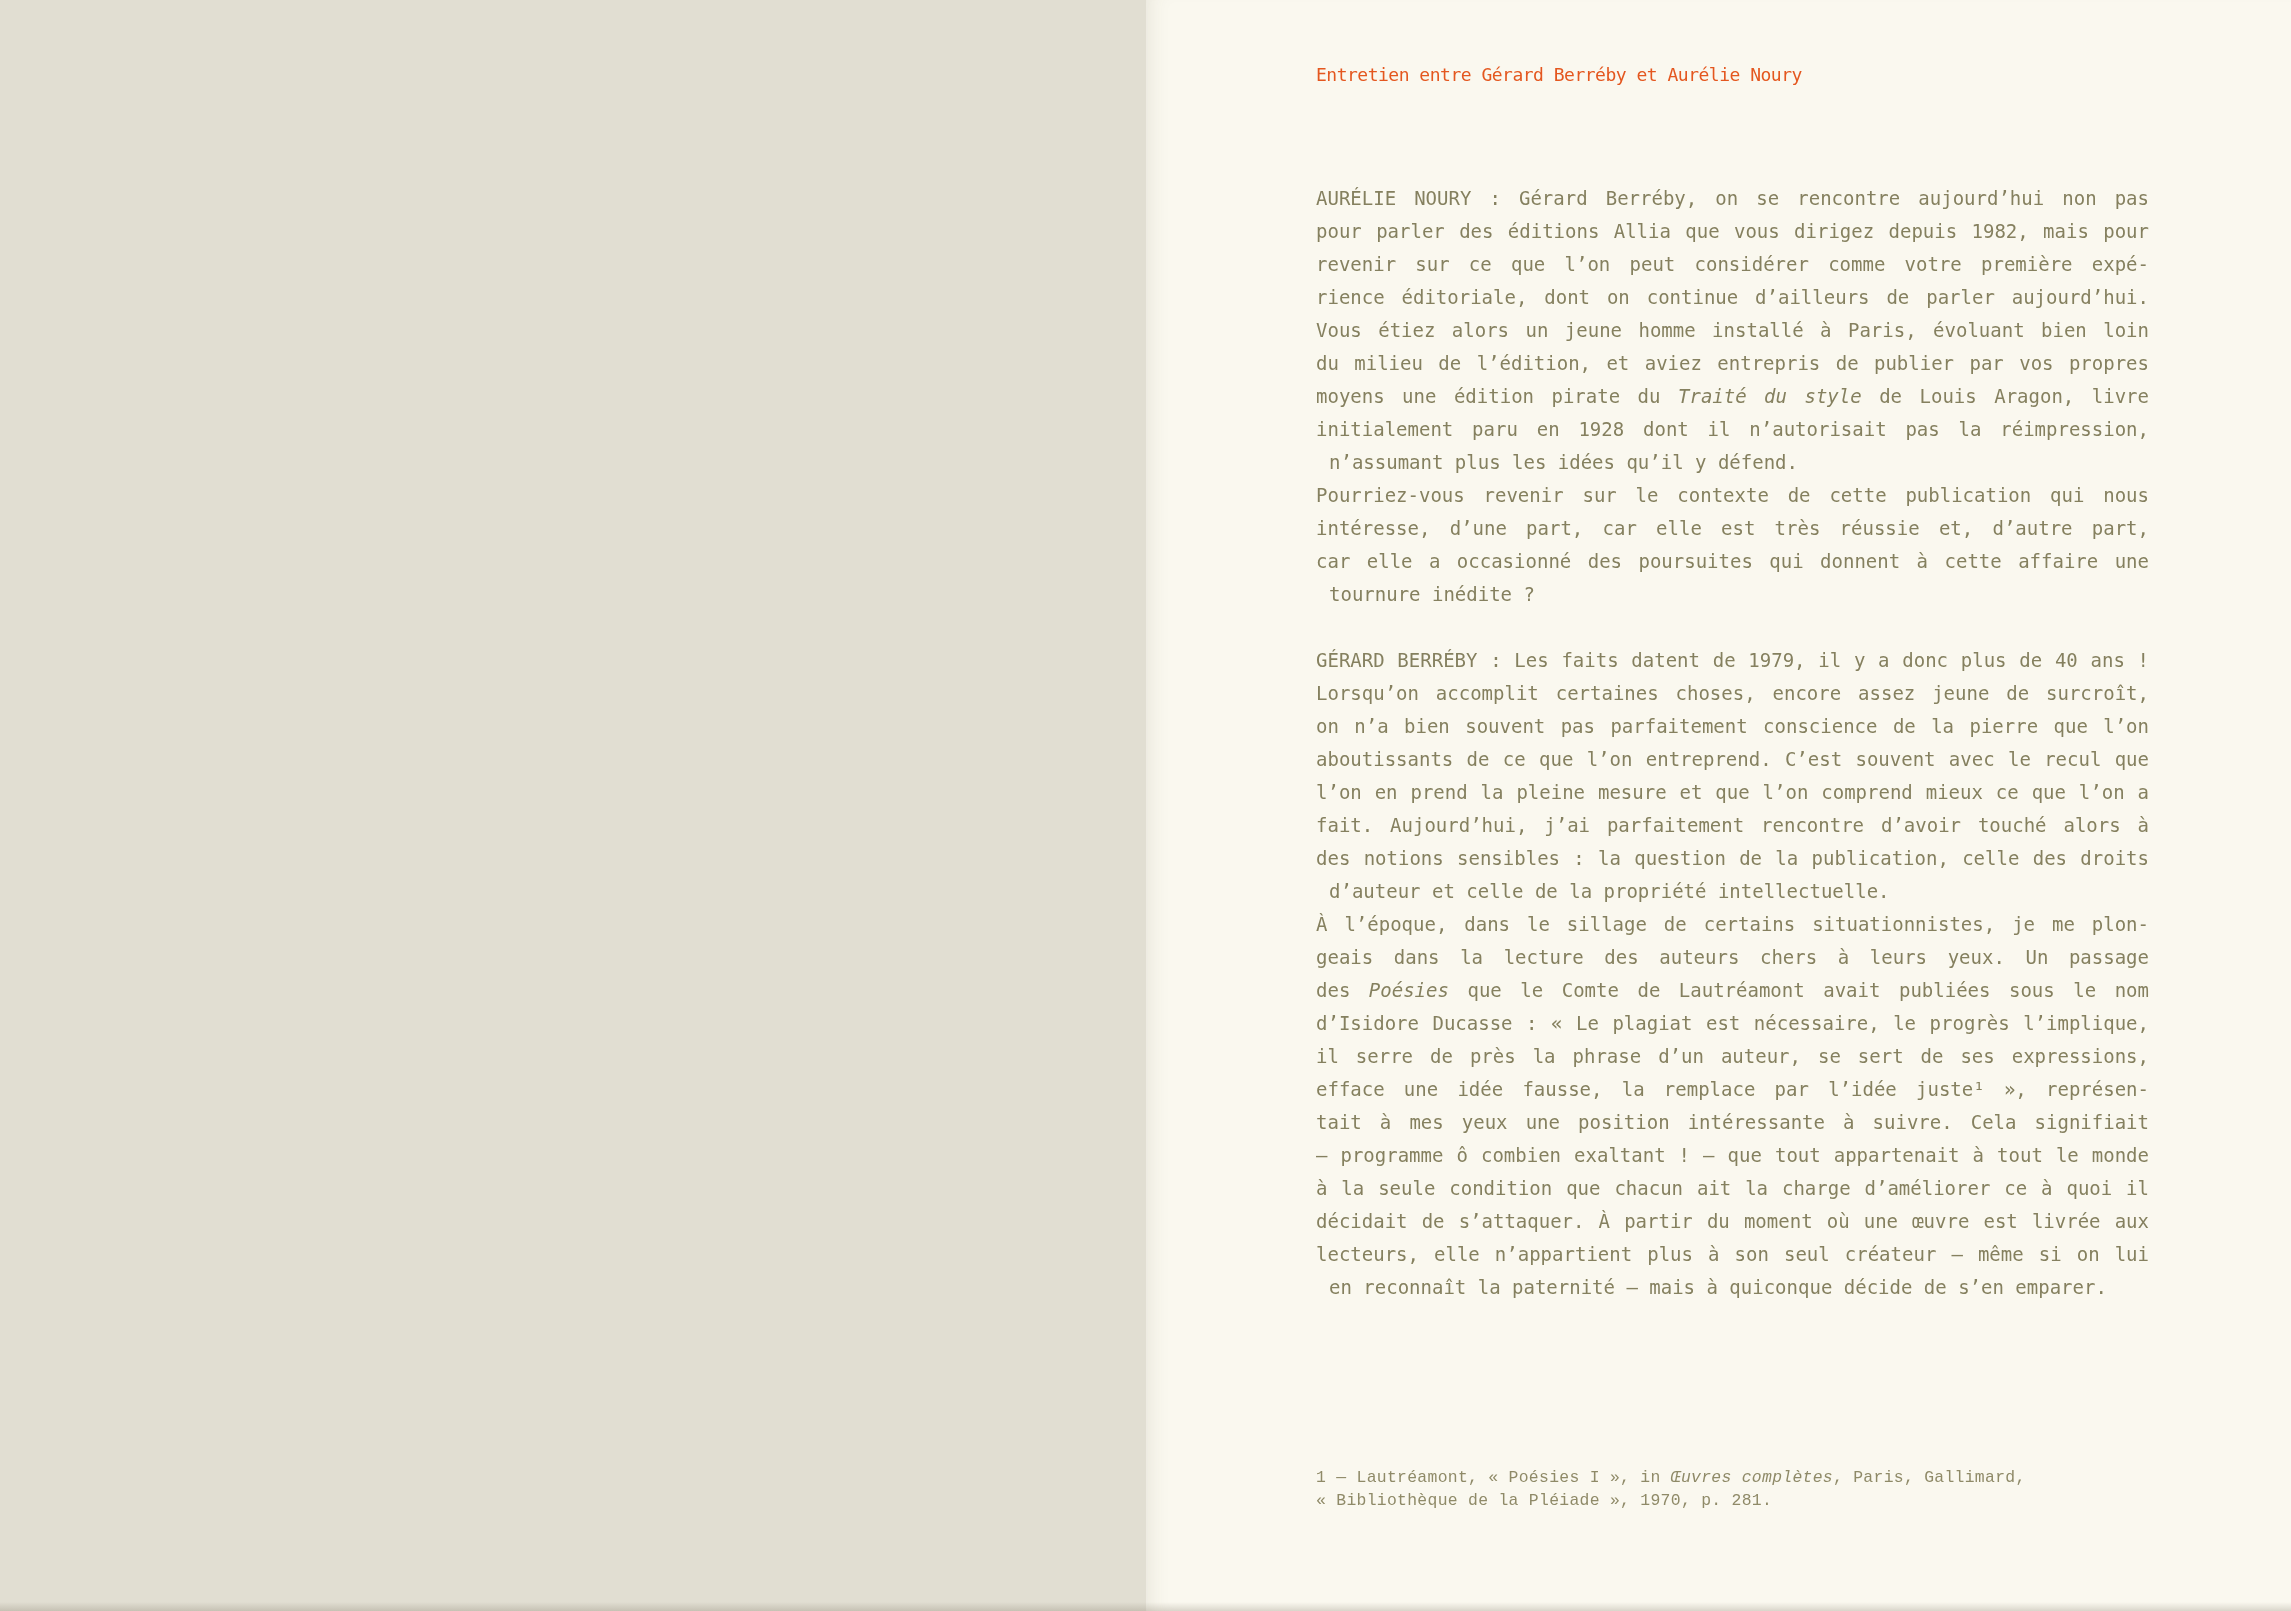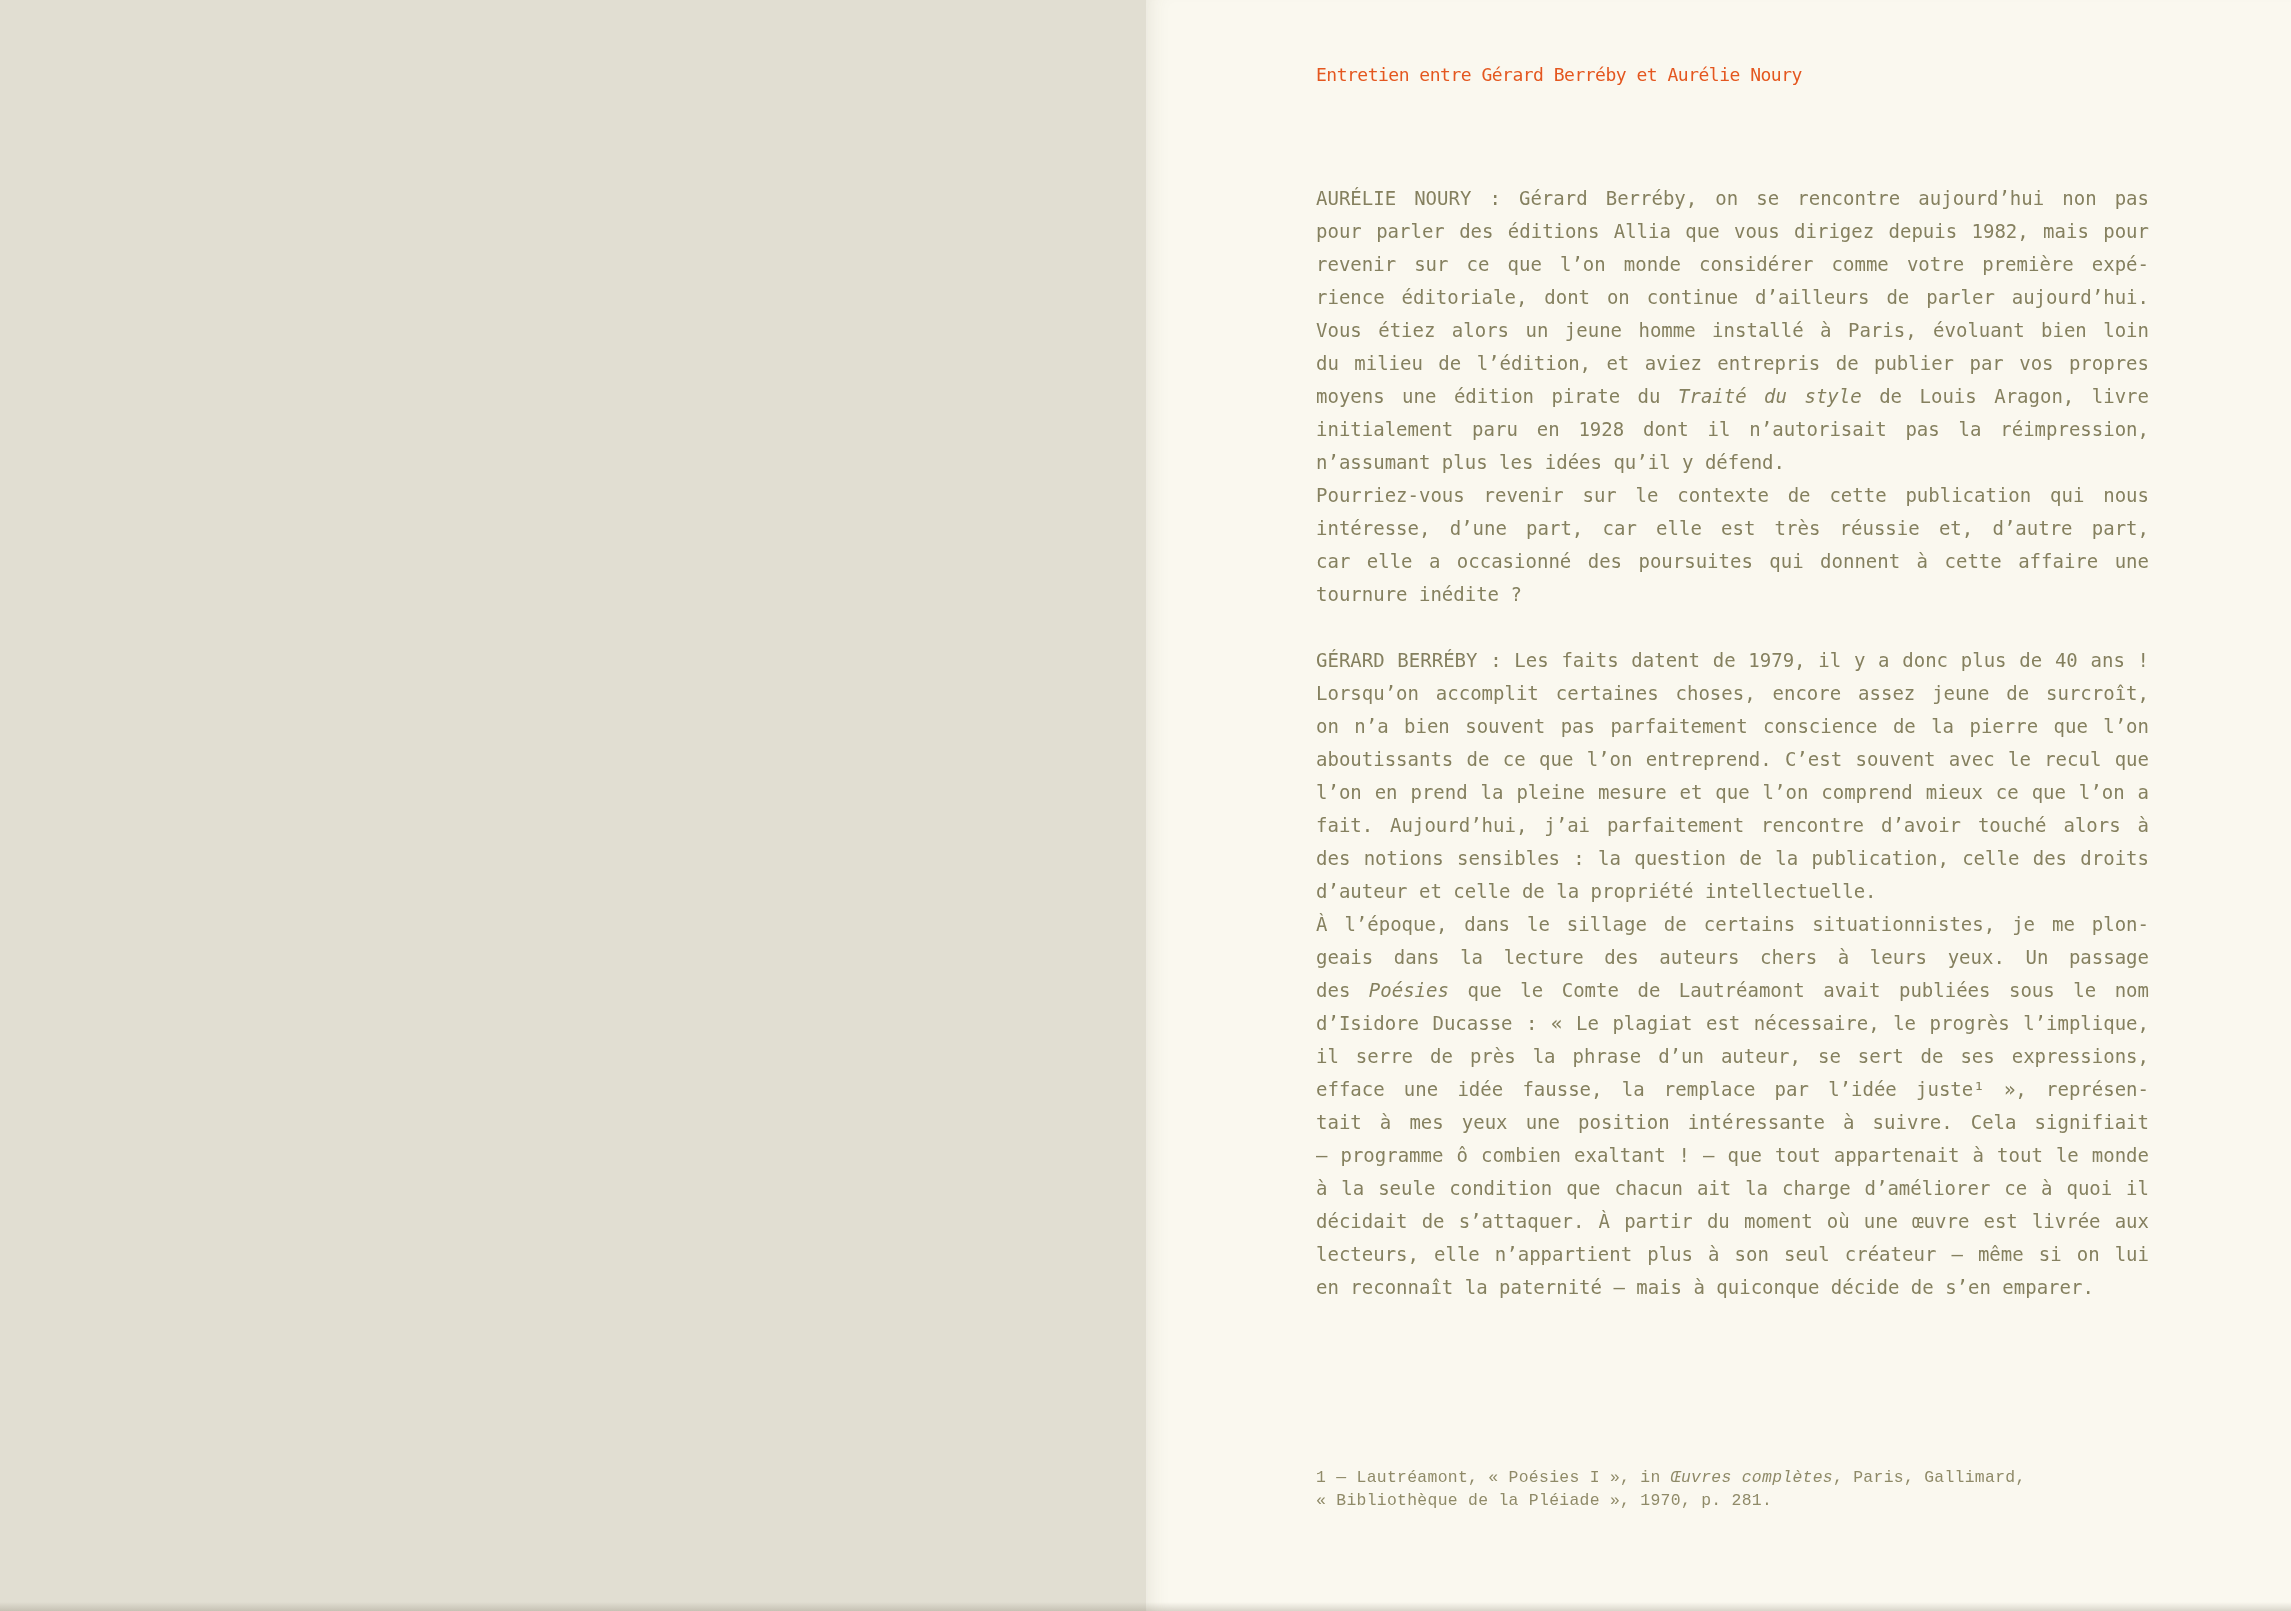--- a/index.html
+++ b/index.html
@@ -39,20 +39,21 @@
     font-size:19px;line-height:33px;
   }
   .turn + .turn{margin-top:33px;}
   .line{
     text-align:justify;
     text-align-last:justify;
     white-space:nowrap;
   }
   .para .line:last-child{
     text-align-last:left;
+    margin-left:13px;
   }
   .line em{font-style:italic;margin-top:32px;}
   .footnote{
     position:absolute;left:170px;top:1466px;width:833px;
     color:var(--footnote-text);
     font-family:"Liberation Mono",monospace;
     font-size:16.4px;line-height:23px;letter-spacing:0.3px;
   }
   .footnote .line{text-align:right;text-align-last:left;}
   .bottom-shade{
@@ -71,21 +72,21 @@
     <div class="running-header">
       <span>Entretien entre Gérard Berréby et Aurélie Noury</span>
       <span>7</span>
     </div>
 
     <div class="dialogue" id="dialogue">
         <div class="turn">
           <div class="para">
             <div class="line"><span>AURÉLIE NOURY : Gérard Berréby, on se rencontre aujourd’hui non pas</span></div>
             <div class="line"><span>pour parler des éditions Allia que vous dirigez depuis 1982, mais pour</span></div>
-            <div class="line"><span>revenir sur ce que l’on monde considérer comme votre première expé-</span></div>
+            <div class="line"><span>revenir sur ce que l’on peut considérer comme votre première expé-</span></div>
             <div class="line"><span>rience éditoriale, dont on continue d’ailleurs de parler aujourd’hui.</span></div>
             <div class="line"><span>Vous étiez alors un jeune homme installé à Paris, évoluant bien loin</span></div>
             <div class="line"><span>du milieu de l’édition, et aviez entrepris de publier par vos propres</span></div>
             <div class="line"><span>moyens une édition pirate du </span><em>Traité du style</em><span> de Louis Aragon, livre</span></div>
             <div class="line"><span>initialement paru en 1928 dont il n’autorisait pas la réimpression,</span></div>
             <div class="line"><span>n’assumant plus les idées qu’il y défend.</span></div>
           </div>
           <div class="para">
             <div class="line"><span>Pourriez-vous revenir sur le contexte de cette publication qui nous</span></div>
             <div class="line"><span>intéresse, d’une part, car elle est très réussie et, d’autre part,</span></div>

